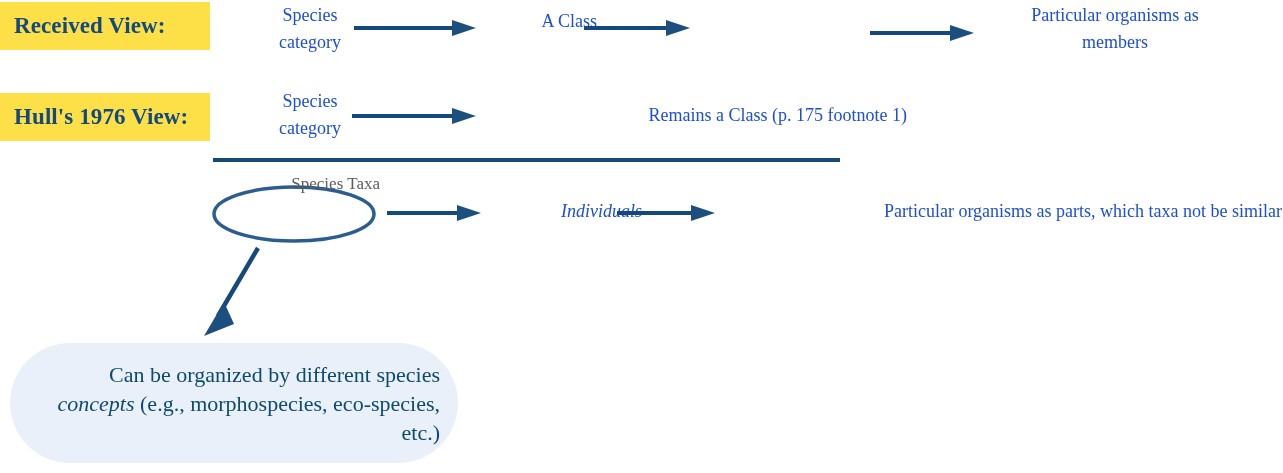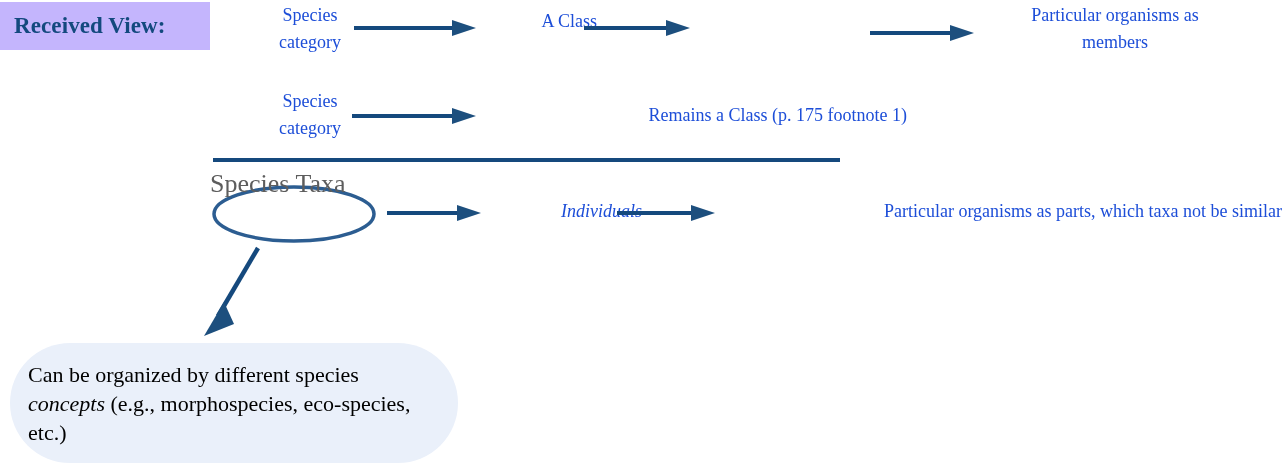--- a/index.html
+++ b/index.html
@@ -15,21 +15,21 @@
     overflow: hidden;
   }
   #diagram-root {
     position: absolute;
     left: 0; top: 0;
     width: 1283px;
     height: 473px;
   }
   .row-label {
     position: absolute;
-    background: #c4b5fd;
+    background: #fde047;
     color: #13497e;
     font-family: "Liberation Serif", "DejaVu Serif", serif;
     font-weight: bold;
     font-size: 23px;
     display: flex;
     align-items: center;
     justify-content: flex-start;
     padding-left: 14px;
     box-sizing: border-box;
     letter-spacing: 0.1px;
@@ -51,46 +51,46 @@
     position: absolute;
     overflow: visible;
   }
   .ellipse-node {
     position: absolute;
   }
   .ellipse-label {
     position: absolute;
     color: #5d5d5d;
     font-family: "Liberation Serif", "DejaVu Serif", serif;
-    font-size: 26px;
+    font-size: 17px;
     width: 100%;
-    text-align: left;
+    text-align: right;
     top: 50%;
     transform: translateY(-50%);
     white-space: nowrap;
   }
   .divider {
     position: absolute;
     background: #15497d;
   }
   .concept-bubble {
     position: absolute;
     background: #eaf0fa;
     border-radius: 70px;
     box-sizing: border-box;
     display: flex;
     align-items: center;
     justify-content: center;
   }
   .concept-bubble .bubble-text {
-    color: #000000;
+    color: #0c4a6e;
     font-family: "Liberation Serif", "DejaVu Serif", serif;
     font-size: 22px;
     line-height: 29px;
-    text-align: left;
+    text-align: right;
     padding: 0 18px;
   }
   .concept-bubble .bubble-text em {
     font-style: italic;
   }
 </style>
 </head>
 <body>
 
 <div id="diagram-root">
@@ -114,20 +114,21 @@
 
 
   <svg class="arrow-svg" style="left:868px; top:23px;" width="110" height="20">
     <line x1="2" y1="10" x2="86" y2="10" stroke="#15497d" stroke-width="4"></line>
     <polygon points="82,2 106,10 82,18" fill="#1d4f7e"></polygon>
   </svg>
 
   <div class="node-text" style="left:995px; top:2px; width:240px;">Particular organisms as
 members</div>
 
+  <div class="row-label" style="left:0px; top:93px; width:210px; height:48px;">Hull's 1976 View:</div>
 
   <div class="node-text" style="left:255px; top:88px; width:110px;">Species
 category</div>
 
   <svg class="arrow-svg" style="left:350px; top:106px;" width="130" height="20">
     <line x1="2" y1="10" x2="106" y2="10" stroke="#15497d" stroke-width="4"></line>
     <polygon points="102,2 126,10 102,18" fill="#1d4f7e"></polygon>
   </svg>
 
   <div class="node-text left" style="left:487px; top:102px; width:420px;">Remains a Class (p. 175 footnote 1)</div>

